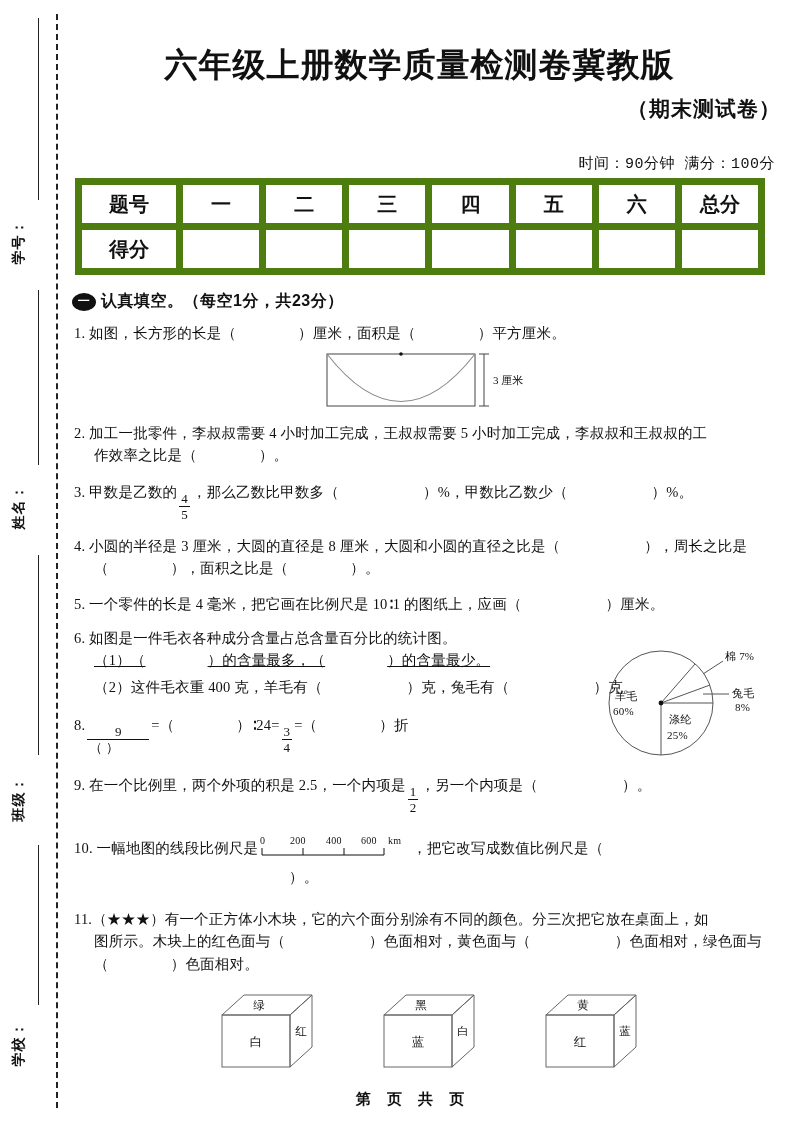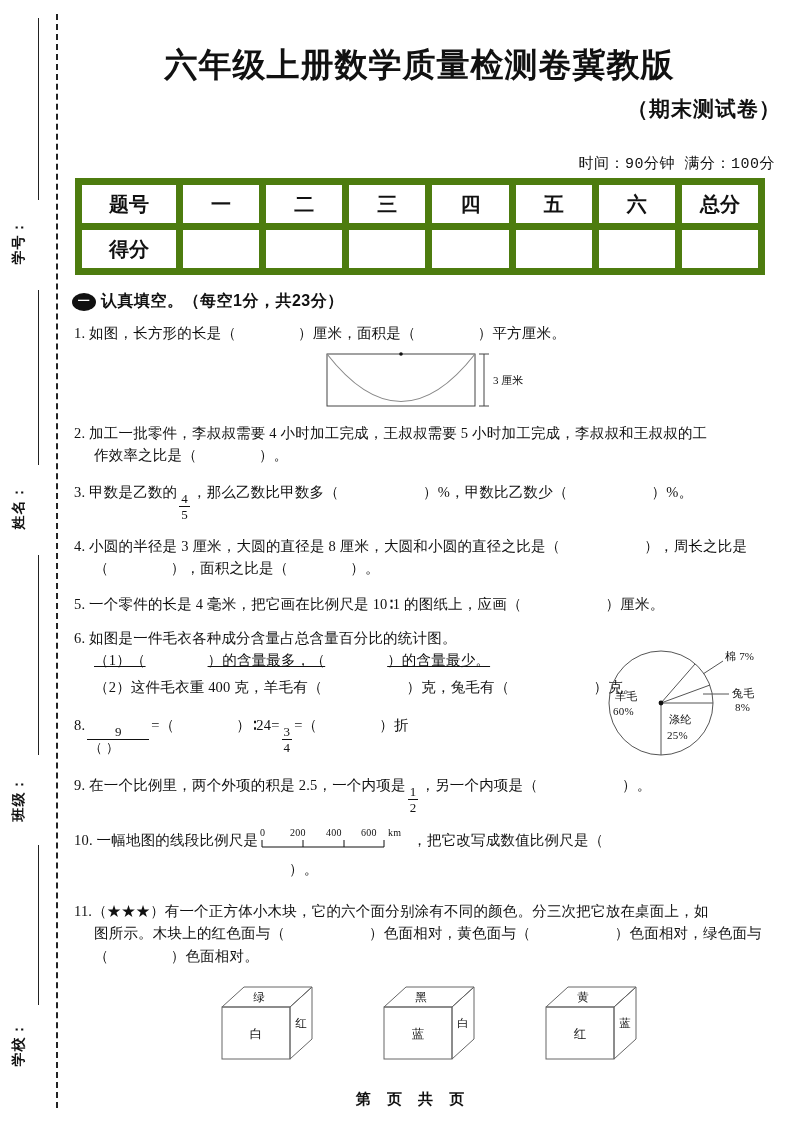--- a/index.html
+++ b/index.html
@@ -346,21 +346,21 @@
   </div>
 
   <div class="q" style="margin-top:20px;">
     <span>9.</span>
     <span>在一个比例里，两个外项的积是 2.5，一个内项是</span><span class="frac">
         <span class="num">1</span>
         <span class="den">2</span>
       </span><span>，另一个内项是（</span><span class="blank-l"></span><span>）。</span>
   </div>
 
-  <div class="q" style="margin-top:12px;">
+  <div class="q" style="margin-top:20px;">
     <span>10.</span>
     <span>一幅地图的线段比例尺是</span><span class="scalebar"><svg width="150" height="26" viewBox="0 0 150 26">
       <text x="0" y="10" font-size="10" fill="#111" font-family="Liberation Serif, serif">0</text>
       <text x="30" y="10" font-size="10" fill="#111" font-family="Liberation Serif, serif">200</text>
       <text x="66" y="10" font-size="10" fill="#111" font-family="Liberation Serif, serif">400</text>
       <text x="101" y="10" font-size="10" fill="#111" font-family="Liberation Serif, serif">600</text>
       <text x="128" y="10" font-size="10" fill="#111" font-family="Liberation Serif, serif">km</text>
       <line x1="2" y1="14" x2="2" y2="21" stroke="#111" stroke-width="1"></line>
       <line x1="2" y1="21" x2="124" y2="21" stroke="#111" stroke-width="1"></line>
       <line x1="43" y1="14" x2="43" y2="21" stroke="#111" stroke-width="1"></line>

